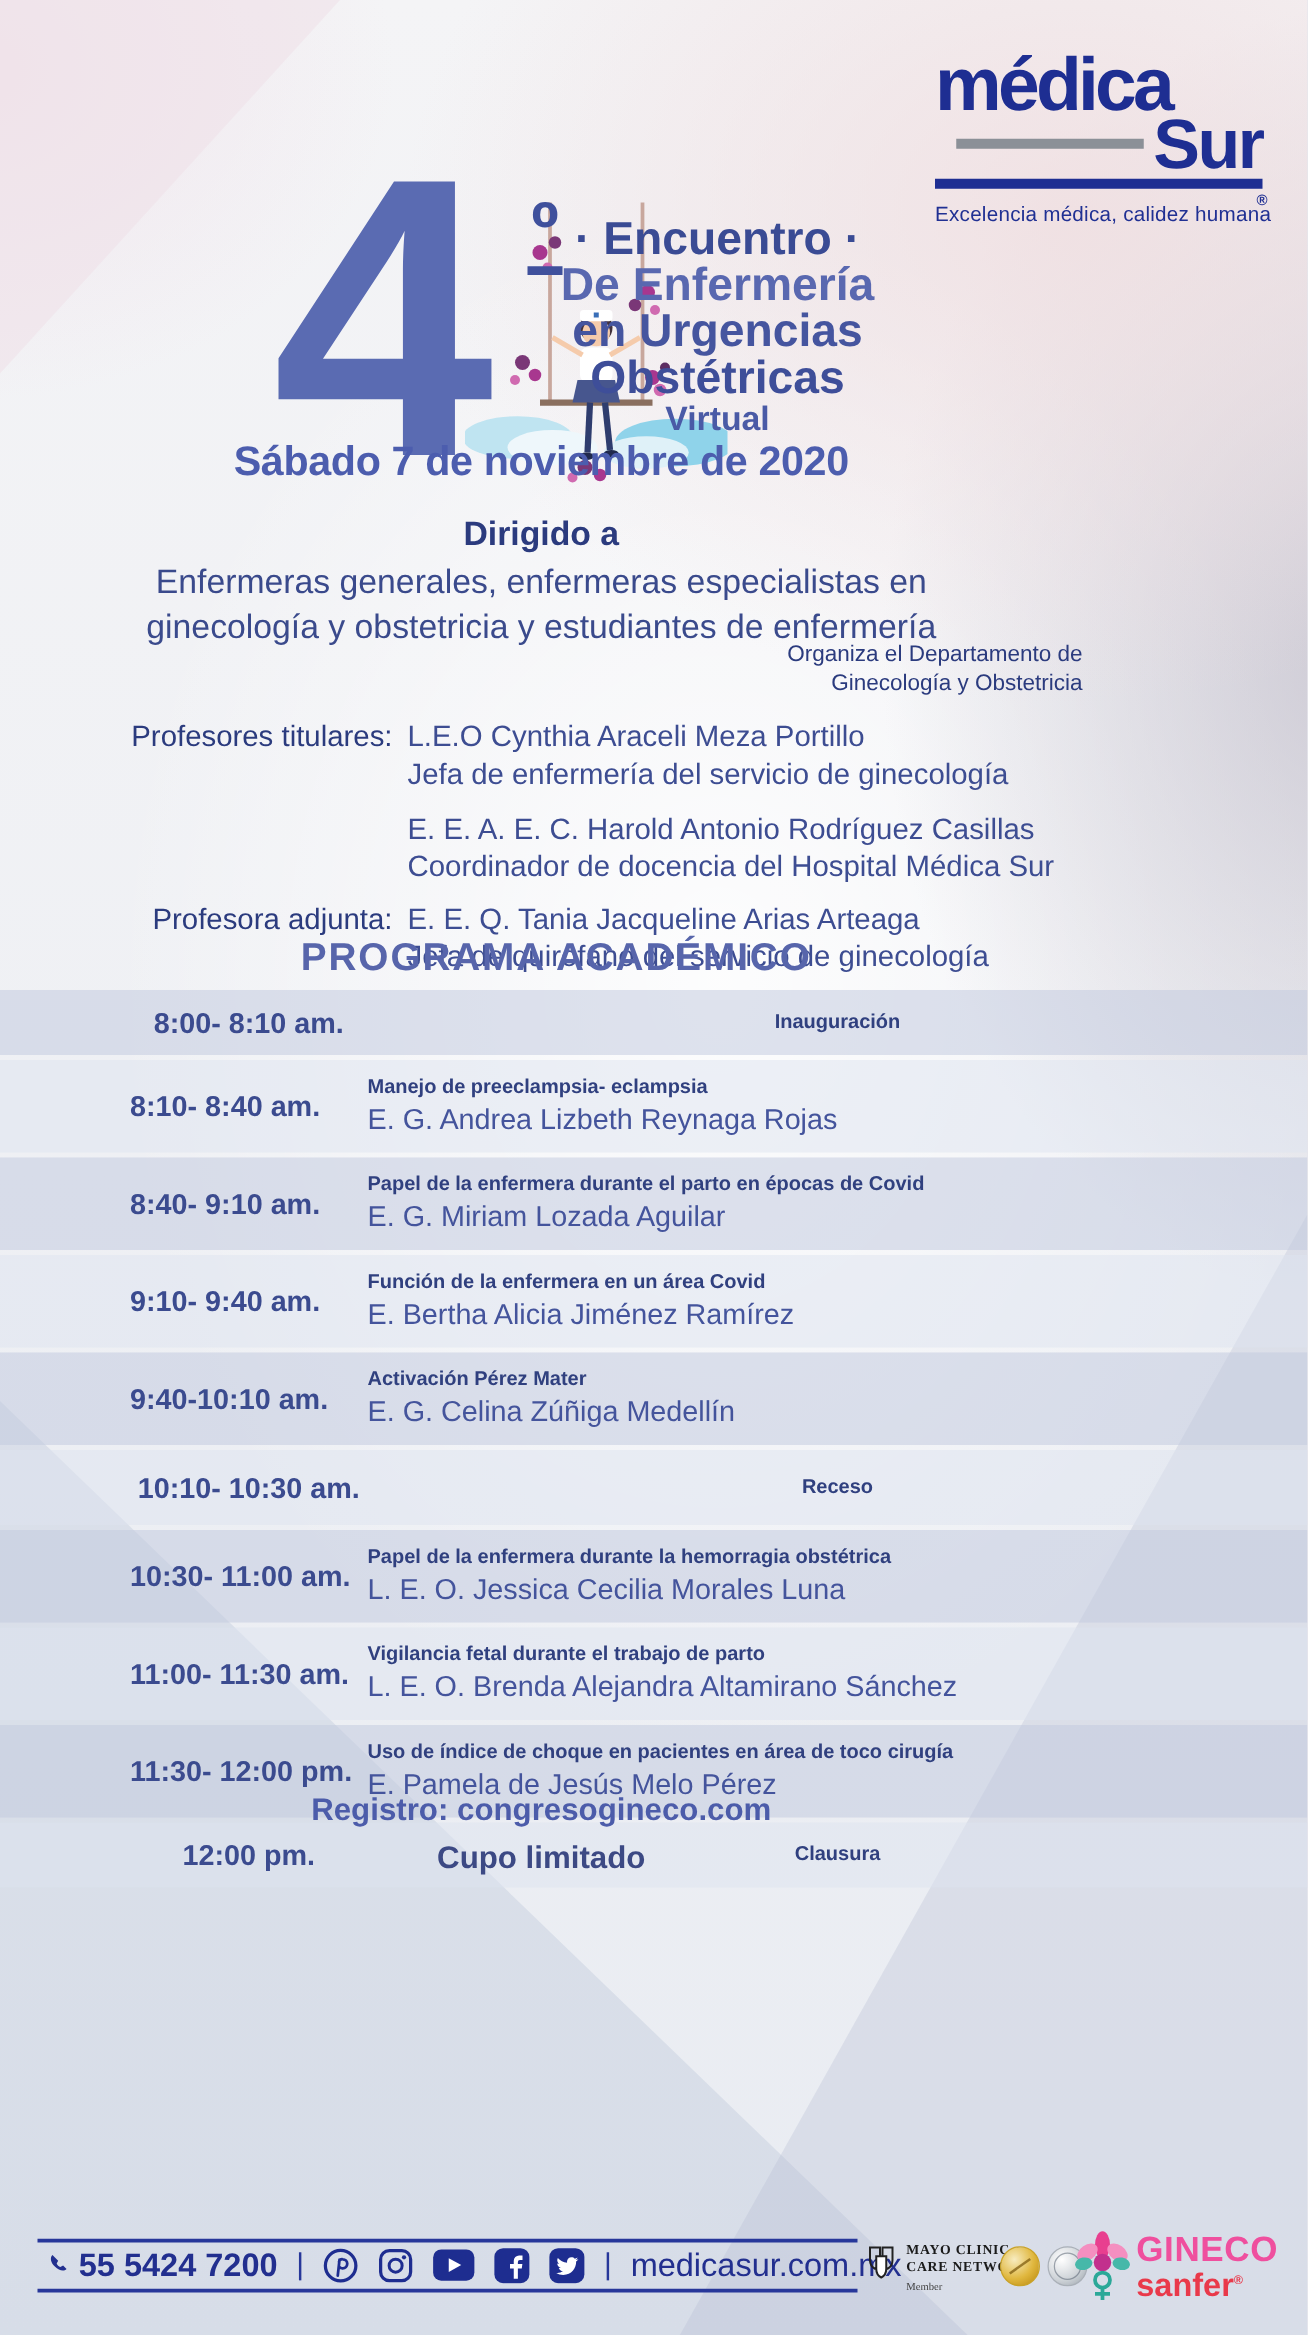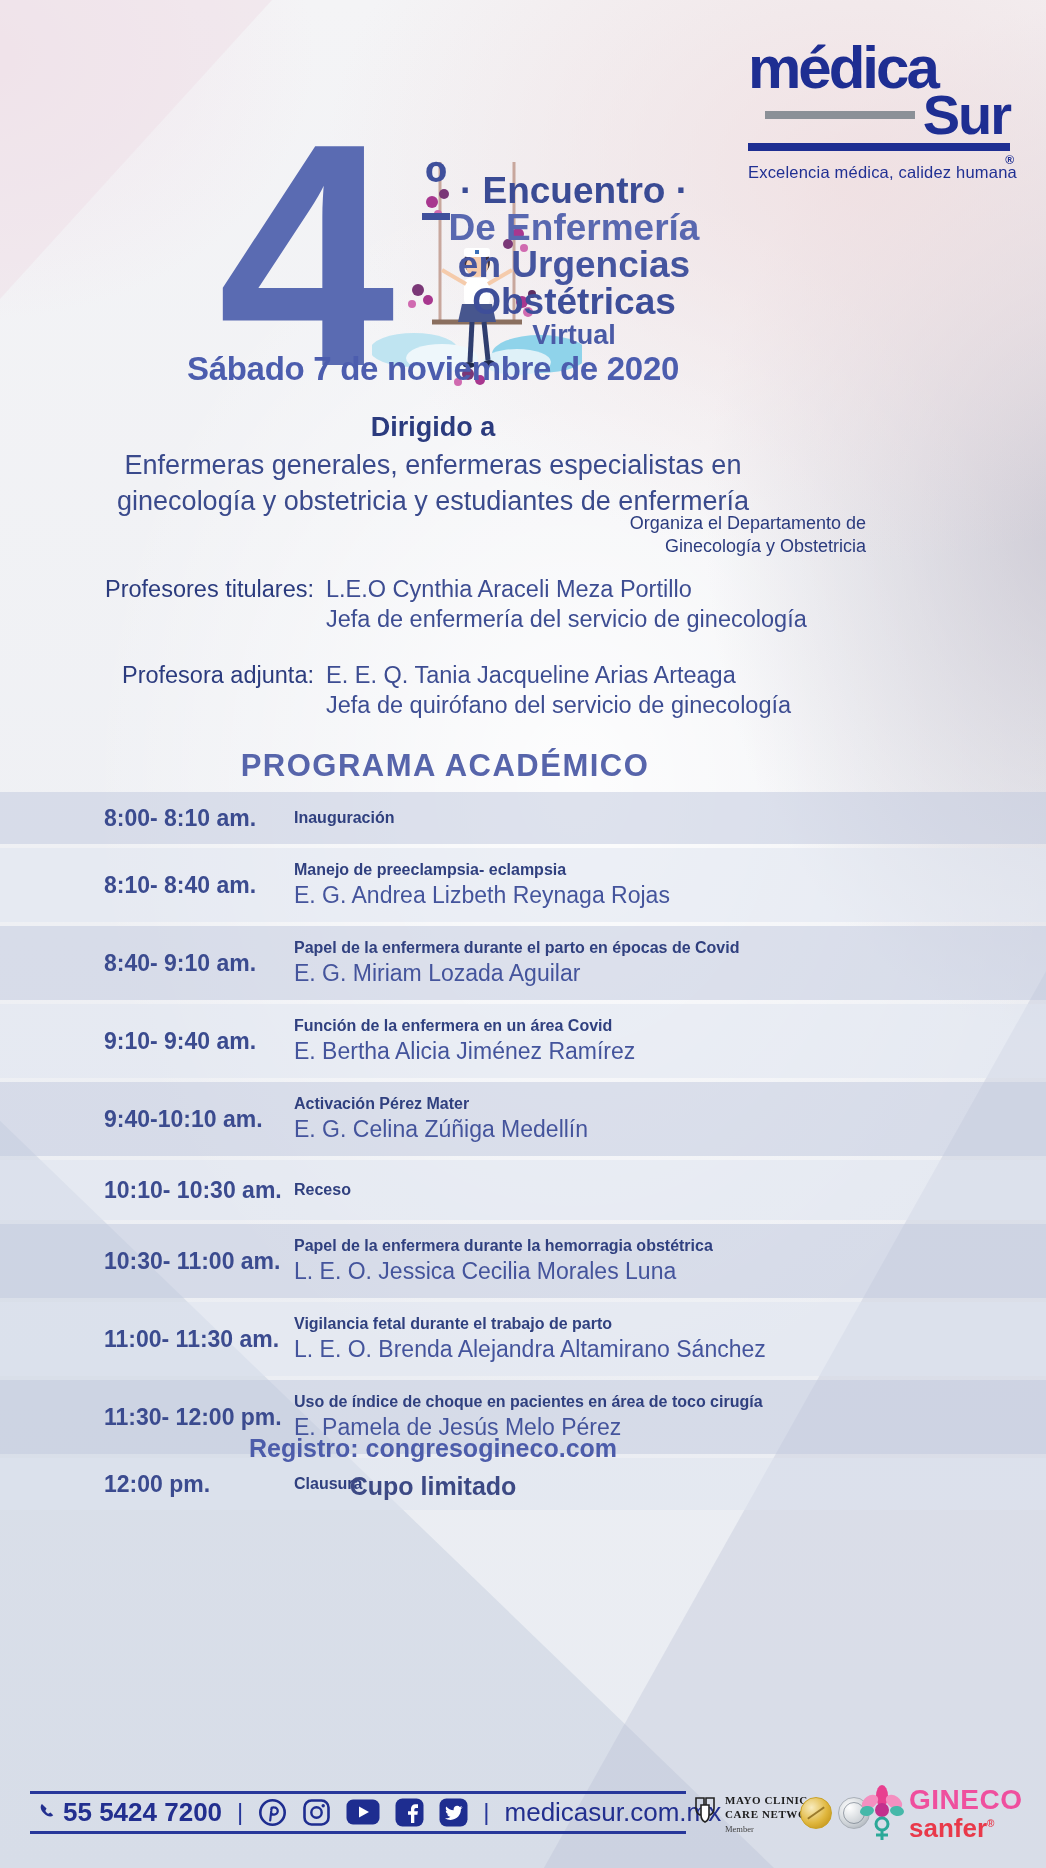--- a/index.html
+++ b/index.html
@@ -51,21 +51,21 @@
   .fac-label{flex:0 0 218px;text-align:right;padding-right:12px;font-size:23.5px;font-weight:400;color:#2b3b7e;line-height:1.28;}
   .fac-val{font-size:23.5px;color:#3d4d92;line-height:1.28;}
 
   
   .prog-head{position:absolute;left:0;top:748px;width:890px;text-align:center;font-size:31px;font-weight:800;letter-spacing:1.5px;color:#5765ab;}
   .program{position:absolute;left:0;top:792px;width:1046px;}
   .prow{display:flex;align-items:center;margin-bottom:4px;padding:5px 0;}
   .prow.dark{background:rgba(193,201,222,.52);}
   .prow.light{background:rgba(222,227,240,.50);}
   .prow.tall{min-height:64px;}
-  .prow.short{min-height:42px;}
+  .prow.short{min-height:42px;text-align:center;}
   .ptime{flex:0 0 190px;padding-left:104px;font-size:23px;font-weight:800;color:#3b4b8f;}
   .pbody{flex:1;}
   .ptitle{font-size:16px;font-weight:800;color:#30407f;line-height:1.26;}
   .pspeaker{font-size:23px;color:#44549c;line-height:1.26;}
   .pspeaker:empty{display:none;}
 
   
   .registro{position:absolute;left:0;top:1430px;width:866px;text-align:center;line-height:1.5;}
   .reg-line1{font-size:25px;font-weight:800;color:#4c5caa;}
   .reg-line2{font-size:25px;font-weight:800;color:#3c4984;}
@@ -182,20 +182,24 @@
   <div class="faculty">
     <div class="fac-row">
       <div class="fac-label">Profesores titulares:</div>
       <div class="fac-val">
         <div>L.E.O Cynthia Araceli Meza Portillo</div>
         <div>Jefa de enfermería del servicio de ginecología</div>
       </div>
     </div>
     <div class="fac-row" style="margin-top:14px;">
       <div class="fac-label"></div>
+      <div class="fac-val">
+        <div>E. E. A. E. C. Harold Antonio Rodríguez Casillas</div>
+        <div>Coordinador de docencia del Hospital  Médica Sur</div>
+      </div>
     </div>
     <div class="fac-row" style="margin-top:12px;">
       <div class="fac-label">Profesora adjunta:</div>
       <div class="fac-val">
         <div>E. E. Q. Tania Jacqueline Arias Arteaga</div>
         <div>Jefa de quirófano del servicio de ginecología</div>
       </div>
     </div>
   </div>
 

